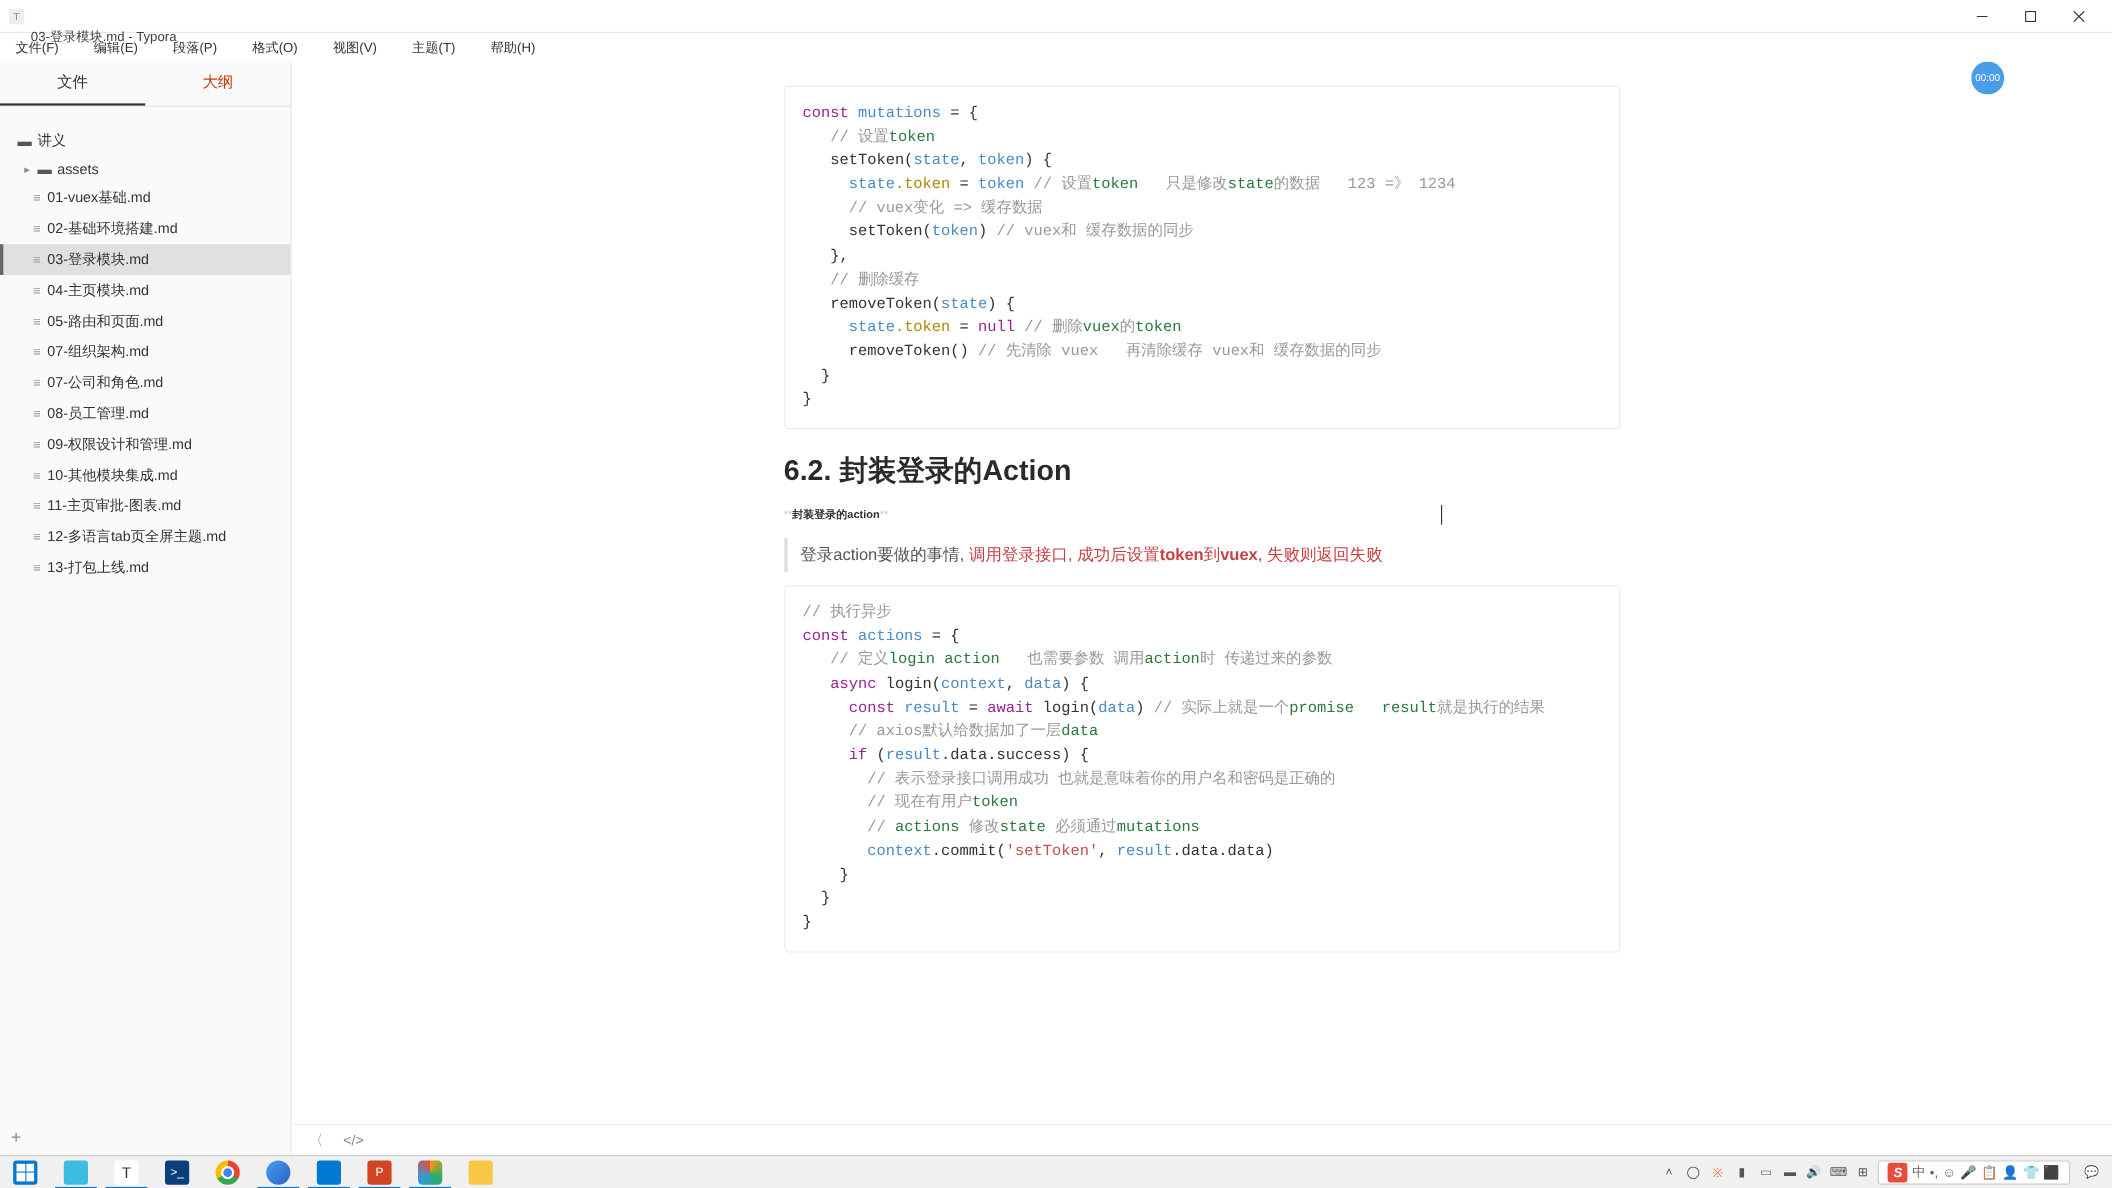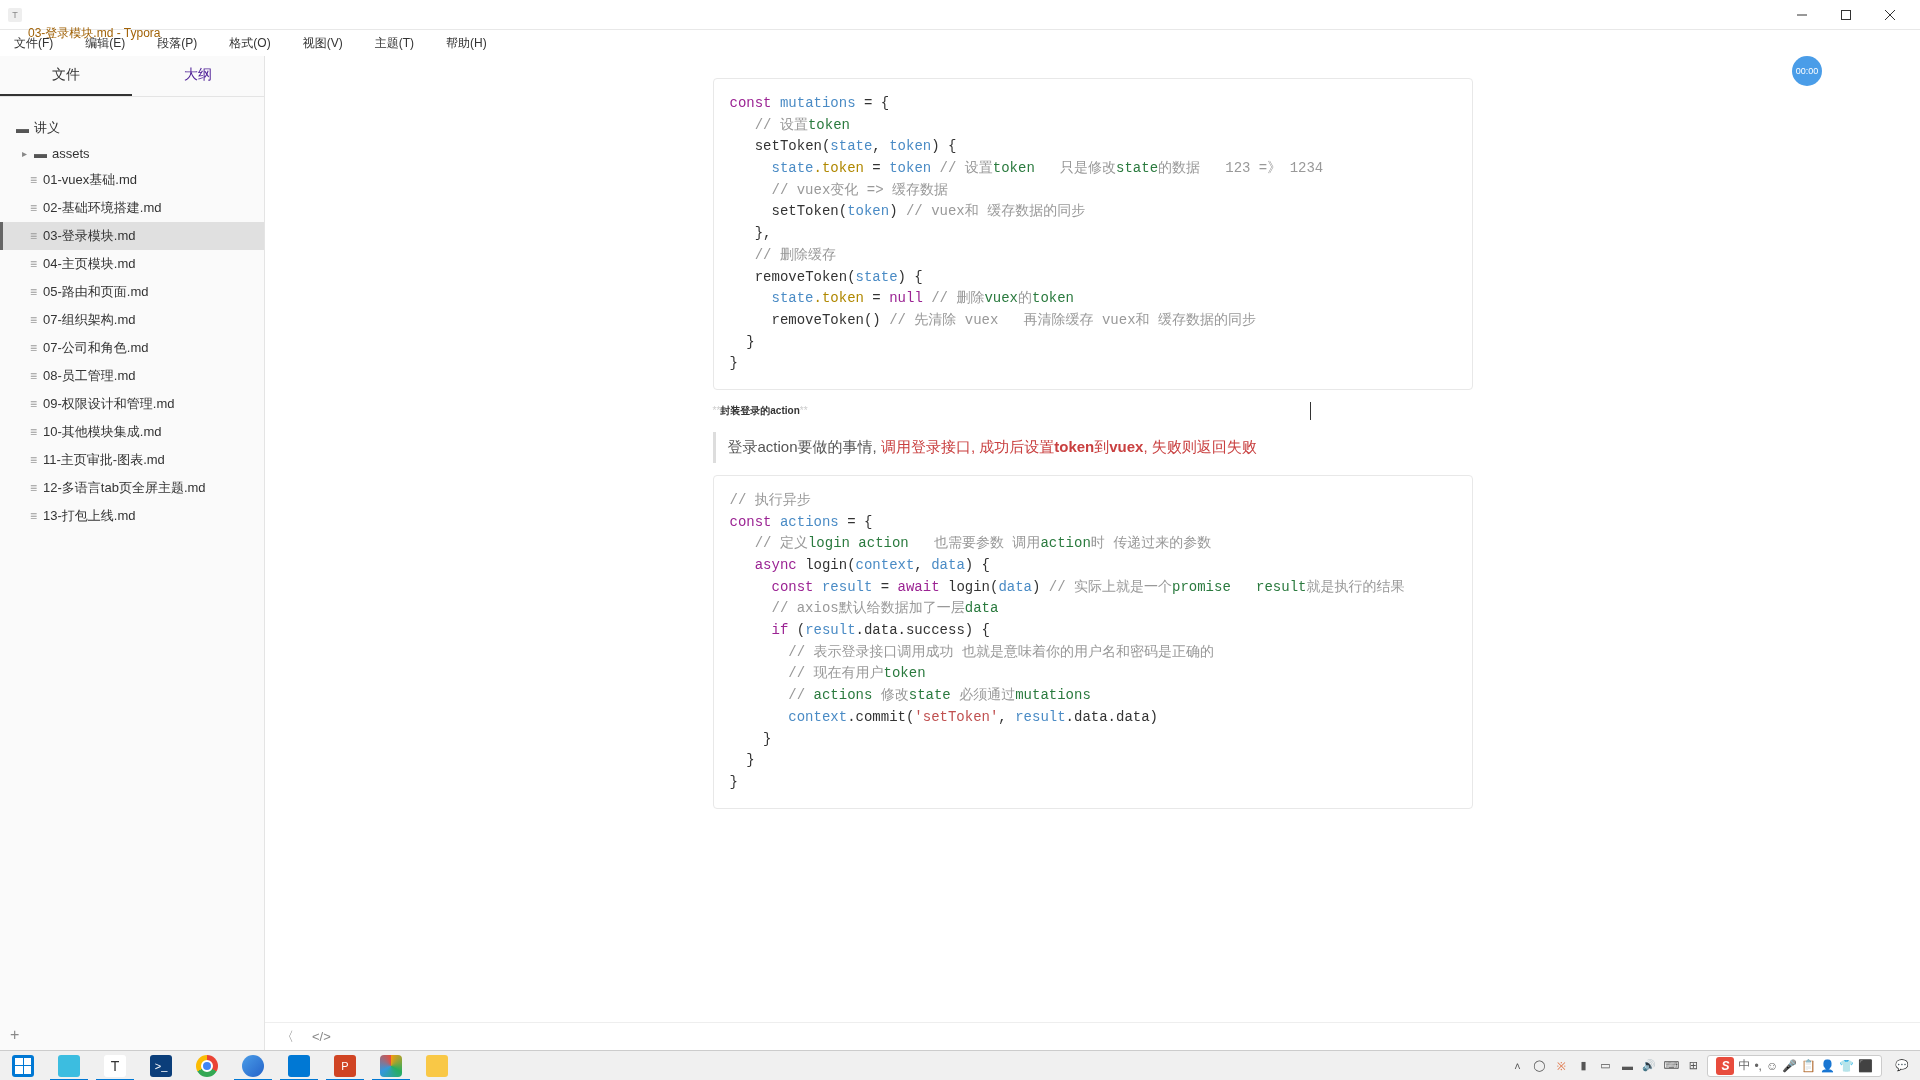--- a/index.html
+++ b/index.html
@@ -1,32 +1,32 @@
 <!DOCTYPE html>
 <html><head>
   <meta charset="utf-8">
   <style>
     * { margin: 0; padding: 0; box-sizing: border-box; }
     body { font-family: -apple-system, "Segoe UI", Arial, sans-serif; font-size: 13px; color: #333; background: #fff; overflow: hidden; }
     
     .titlebar { height: 30px; display: flex; align-items: center; padding: 0 8px; background: #fff; border-bottom: 1px solid #e8e8e8; }
     .titlebar-icon { width: 14px; height: 14px; background: #eee; border-radius: 2px; margin-right: 6px; display: flex; align-items: center; justify-content: center; font-size: 9px; color: #888; }
-    .titlebar-text { font-size: 12px; color: #a16207; margin-top: 37px; }
+    .titlebar-text { font-size: 12px; color: #404040; margin-top: 37px; }
     .titlebar-spacer { flex: 1; }
     .win-controls { display: flex; gap: 0; }
     .win-btn { width: 44px; height: 30px; display: flex; align-items: center; justify-content: center; cursor: pointer; }
     
     .menubar { height: 26px; display: flex; align-items: center; padding: 0 6px; background: #fff; gap: 16px; }
     .menu-item { padding: 3px 8px; font-size: 12px; cursor: pointer; color: #333; }
     
     .main-area { display: flex; height: calc(100vh - 56px - 30px); }
     
     .sidebar { width: 265px; border-right: 1px solid #e4e4e4; display: flex; flex-direction: column; background: #fafafa; gap: 12px; }
     .sidebar-tabs { display: flex; border-bottom: 1px solid #e4e4e4; }
-    .sidebar-tab { flex: 1; text-align: center; padding: 10px 0; font-size: 14px; cursor: pointer; color: #4c1d95; }
+    .sidebar-tab { flex: 1; text-align: center; padding: 10px 0; font-size: 14px; cursor: pointer; color: #c2410c; }
     .sidebar-tab.active { color: #333; border-bottom: 2px solid #333; font-weight: 500; }
     
     .file-tree { flex: 1; overflow-y: auto; padding: 6px 0; }
     .tree-folder { display: flex; align-items: center; padding: 4px 10px 4px 16px; font-size: 13px; color: #333; cursor: pointer; }
     .tree-caret { width: 12px; font-size: 10px; color: #888; }
     .tree-folder-icon { margin-right: 5px; color: #555; }
     .tree-subfolder { display: flex; align-items: center; padding: 5px 10px 5px 22px; font-size: 13px; color: #333; cursor: pointer; }
     .tree-file { display: flex; align-items: center; padding: 5px 10px 5px 30px; font-size: 13px; color: #333; cursor: pointer; }
     .tree-file.active { background: #e0e0e0; border-left: 3px solid #666; padding-left: 27px; }
     .tree-file-icon { margin-right: 6px; color: #999; font-size: 12px; }
@@ -191,20 +191,21 @@
      <span class="cm">// vuex变化 =&gt; 缓存数据</span>
      <span>setToken(</span><span class="var">token</span><span>)</span><span class="cm"> // vuex和 缓存数据的同步</span>
    <span>},</span>
    <span class="cm">// 删除缓存</span>
    <span>removeToken(</span><span class="var">state</span><span>) {</span>
      <span class="var">state</span><span class="prop">.token</span><span> = </span><span class="kw">null</span><span class="cm"><span> // 删除</span><span class="str">vuex</span><span>的</span><span class="str">token</span></span>
      <span>removeToken()</span><span class="cm"> // 先清除 vuex   再清除缓存 vuex和 缓存数据的同步</span>
 <span>  }</span>
 <span>}</span></div>
 
+      <h2 class="h2-heading">6.2. 封装登录的Action</h2>
 
       <div class="bold-para">
         <span class="stars">**</span><span class="bold">封装登录的action</span><span class="stars">**</span>
         <span class="cursor-line"></span>
       </div>
 
       <div class="blockquote">
         <span>登录action要做的事情, </span><span class="red">调用登录接口</span><span class="red">, </span><span class="red">成功后设置</span><span class="red-bold">token</span><span class="red">到</span><span class="red-bold">vuex</span><span class="red">, </span><span class="red">失败则返回失败</span>
       </div>
 

